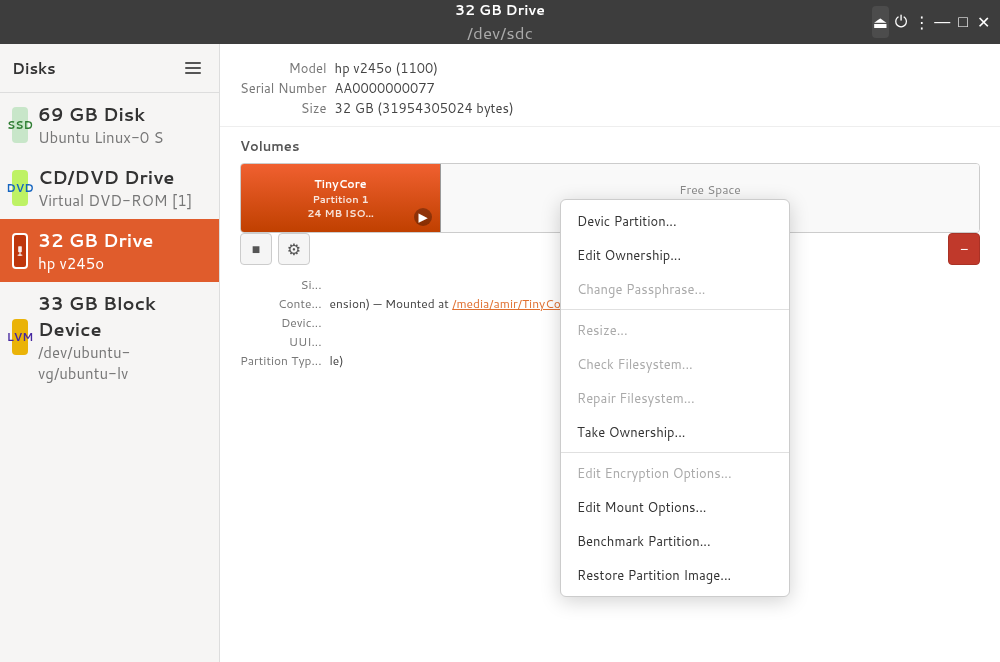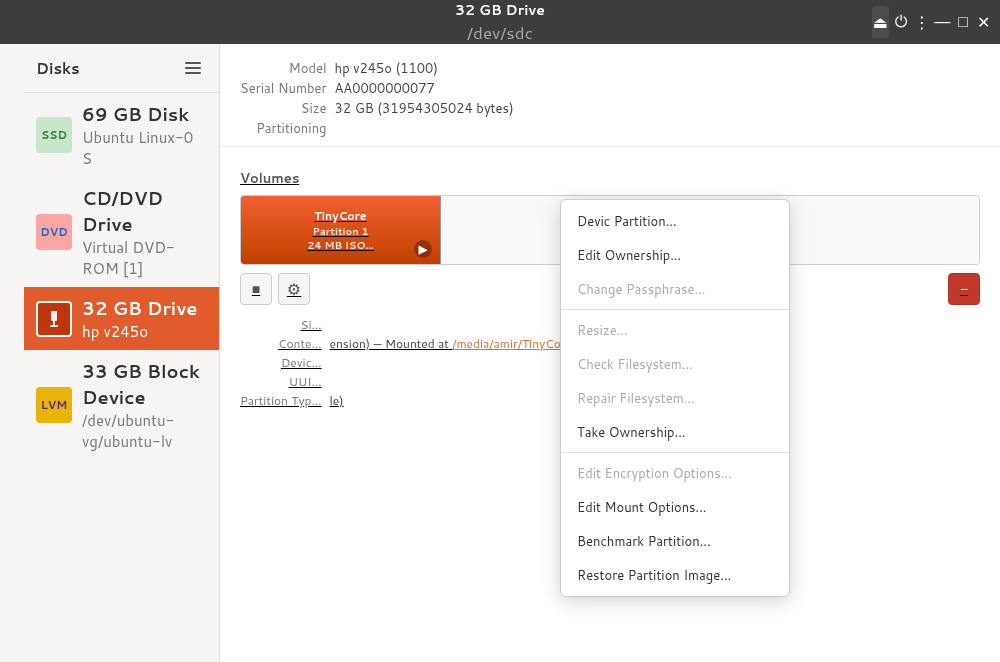--- a/index.html
+++ b/index.html
@@ -73,21 +73,20 @@
     }
 
     
     .sidebar {
       width: 220px;
       background: #f6f5f4;
       border-right: 1px solid #ddd;
       display: flex;
       flex-direction: column;
       flex-shrink: 0;
-      padding-left: 24px;
     }
     .sidebar-header {
       display: flex;
       align-items: center;
       justify-content: space-between;
       padding: 10px 12px;
       border-bottom: 1px solid #ddd;
     }
     .sidebar-title {
       font-size: 15px;
@@ -122,38 +121,38 @@
       gap: 10px;
     }
     .sidebar-item.active {
       background: #e05c2c;
       color: #fff;
     }
     .sidebar-item.active .item-name,
     .sidebar-item.active .item-sub { color: #fff; }
 
     .disk-icon {
-      width: 36px;
+      width: 16px;
       height: 36px;
       border-radius: 4px;
       display: flex;
       align-items: center;
       justify-content: center;
       flex-shrink: 0;
       font-size: 11px;
       font-weight: 700;
       color: #555;
       background: #ddd;
     }
     .disk-icon.ssd {
       background: #c8e6c9;
       color: #2e7d32;
     }
     .disk-icon.dvd {
-      background: #fca5a5;
+      background: #bef264;
       color: #1565c0;
     }
     .disk-icon.usb {
       background: #fff3e0;
       color: #e65100;
       border: 2px solid #e65100;
     }
     .disk-icon.usb.active {
       background: #bf360c;
       color: #fff;
@@ -168,21 +167,20 @@
     .item-sub { font-size: 15px; color: #777; }
 
     
     .content {
       flex: 1;
       background: #fff;
       display: flex;
       flex-direction: column;
       position: relative;
       overflow: hidden;
-      gap: 12px;
     }
 
     
     .disk-info {
       padding: 14px 20px 8px 20px;
       border-bottom: 1px solid #eee;
     }
     .disk-info table { border-collapse: collapse; }
     .disk-info td {
       padding: 1px 8px 1px 0;
@@ -195,37 +193,35 @@
       color: #777;
       white-space: nowrap;
     }
 
     
     .volumes-section {
       padding: 10px 20px;
       flex: 1;
       display: flex;
       flex-direction: column;
-      text-decoration: underline;
     }
     .volumes-label {
       font-size: 13px;
       font-weight: 600;
       color: #555;
       margin-bottom: 8px;
     }
 
     
     .volume-bar {
       display: flex;
       height: 70px;
       border: 1px solid #ccc;
       border-radius: 4px;
       overflow: hidden;
-      margin-bottom: 8px;
     }
     .vol-partition {
       background: linear-gradient(180deg, #f06030 0%, #c04000 100%);
       width: 200px;
       display: flex;
       flex-direction: column;
       align-items: center;
       justify-content: center;
       color: #fff;
       font-size: 11px;
@@ -419,24 +415,20 @@
           <td>Model</td>
           <td>hp v245o (1100)</td>
         </tr>
         <tr>
           <td>Serial Number</td>
           <td>AA0000000077</td>
         </tr>
         <tr>
           <td>Size</td>
           <td>32 GB (31954305024 bytes)</td>
-        </tr>
-        <tr>
-          <td>Partitioning</td>
-          <td></td>
         </tr>
       </tbody>
         </table>
     </div>
 
     <div class="volumes-section">
       <div class="volumes-label">Volumes</div>
 
       <div class="volume-bar">
         <div class="vol-partition">

